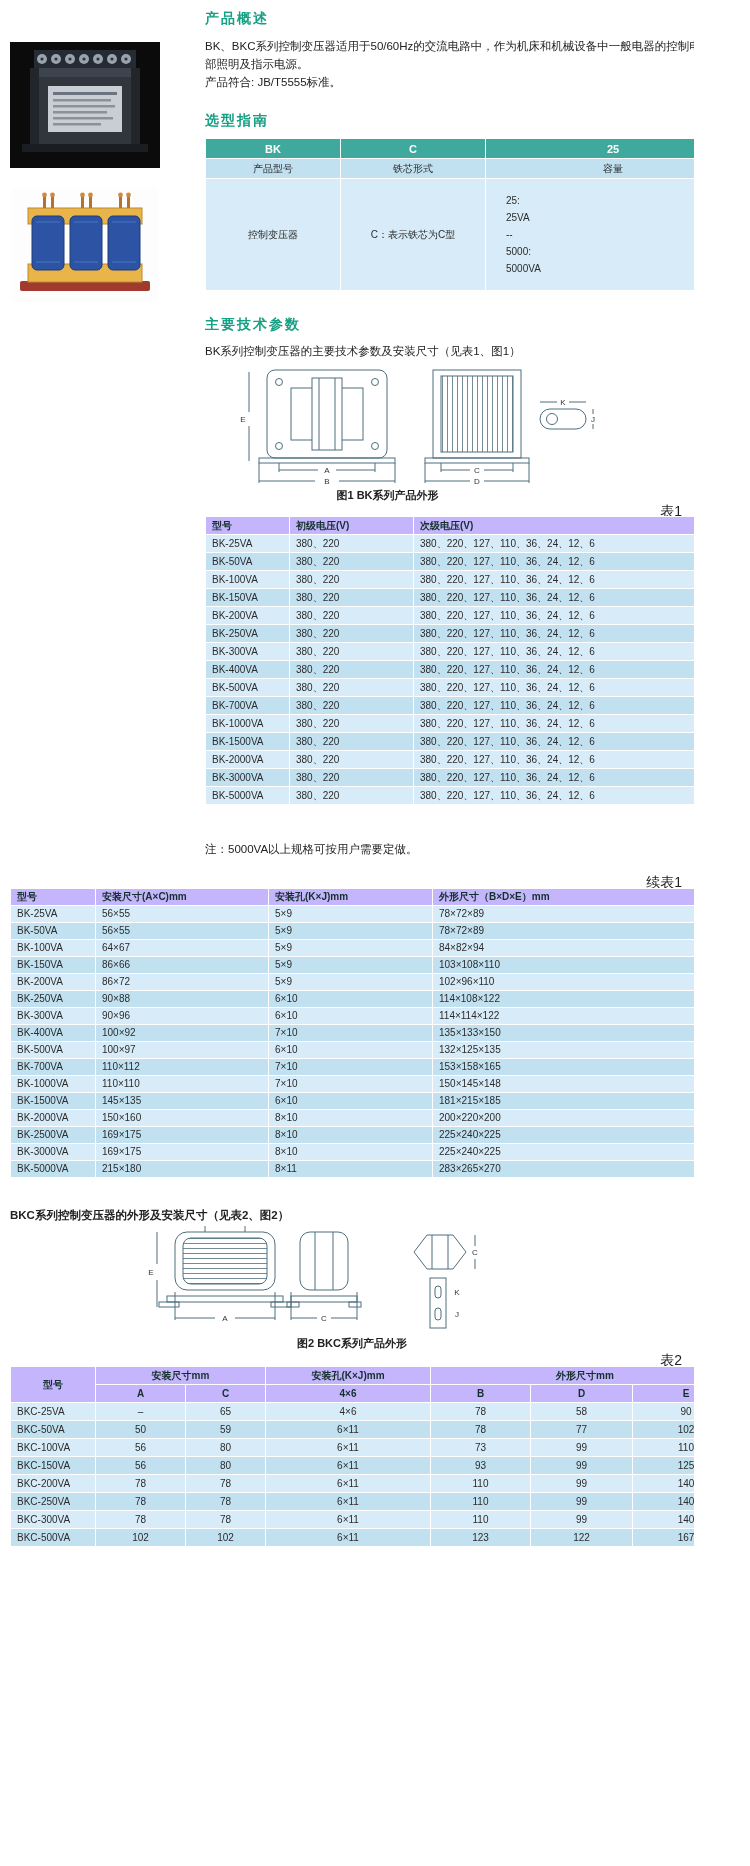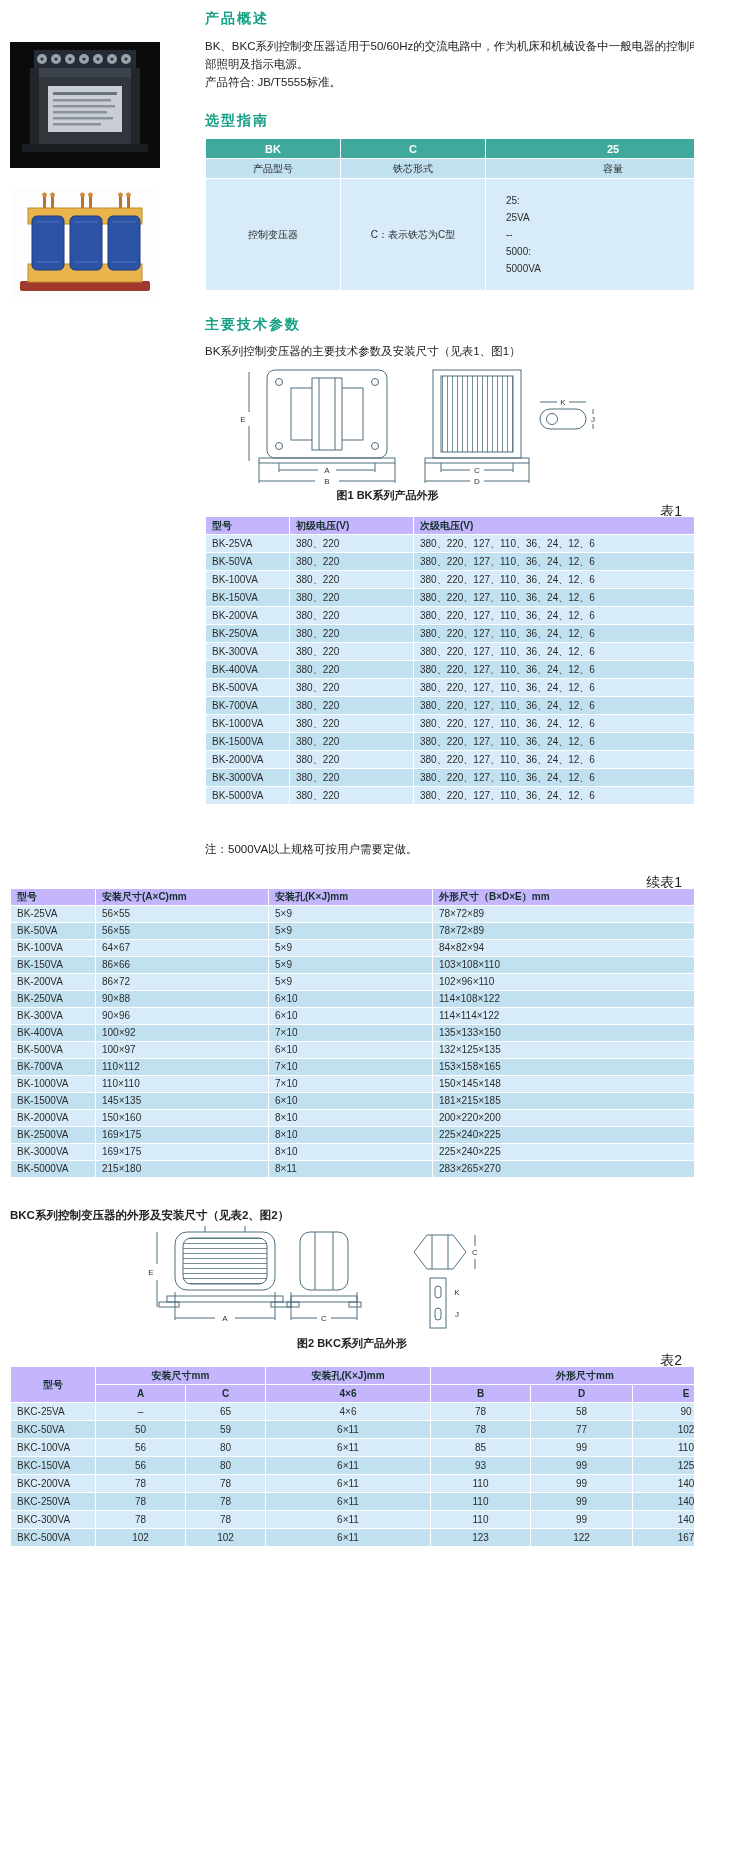--- a/index.html
+++ b/index.html
@@ -563,21 +563,21 @@
           <td>6×11</td>
           <td>78</td>
           <td>77</td>
           <td>102</td>
         </tr>
         <tr>
           <td>BKC-100VA</td>
           <td>56</td>
           <td>80</td>
           <td>6×11</td>
-          <td>85</td>
+          <td>73</td>
           <td>99</td>
           <td>110</td>
         </tr>
         <tr>
           <td>BKC-150VA</td>
           <td>56</td>
           <td>80</td>
           <td>6×11</td>
           <td>93</td>
           <td>99</td>

